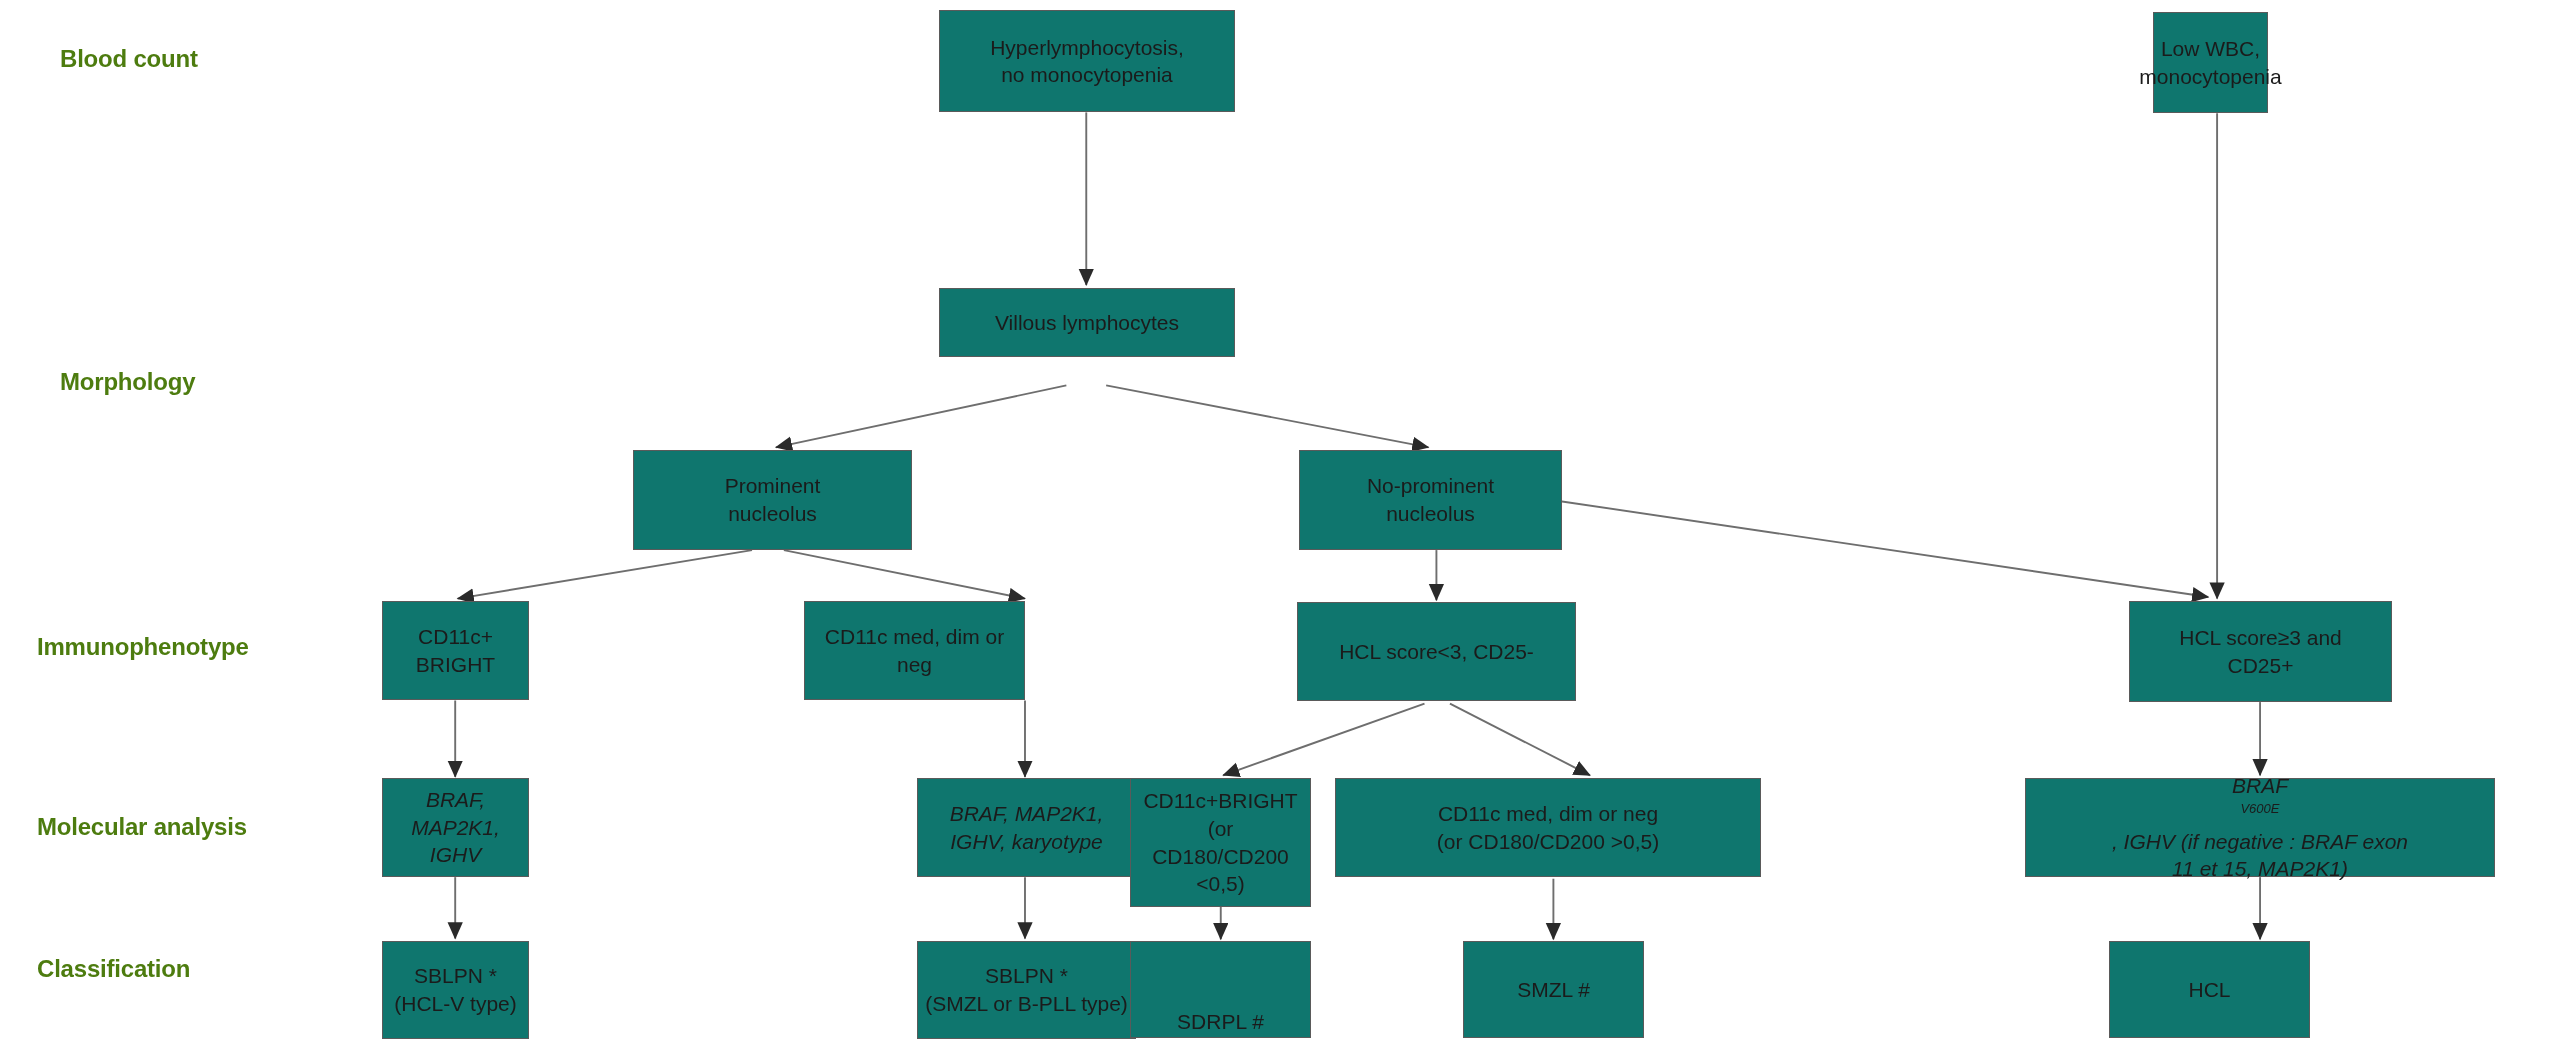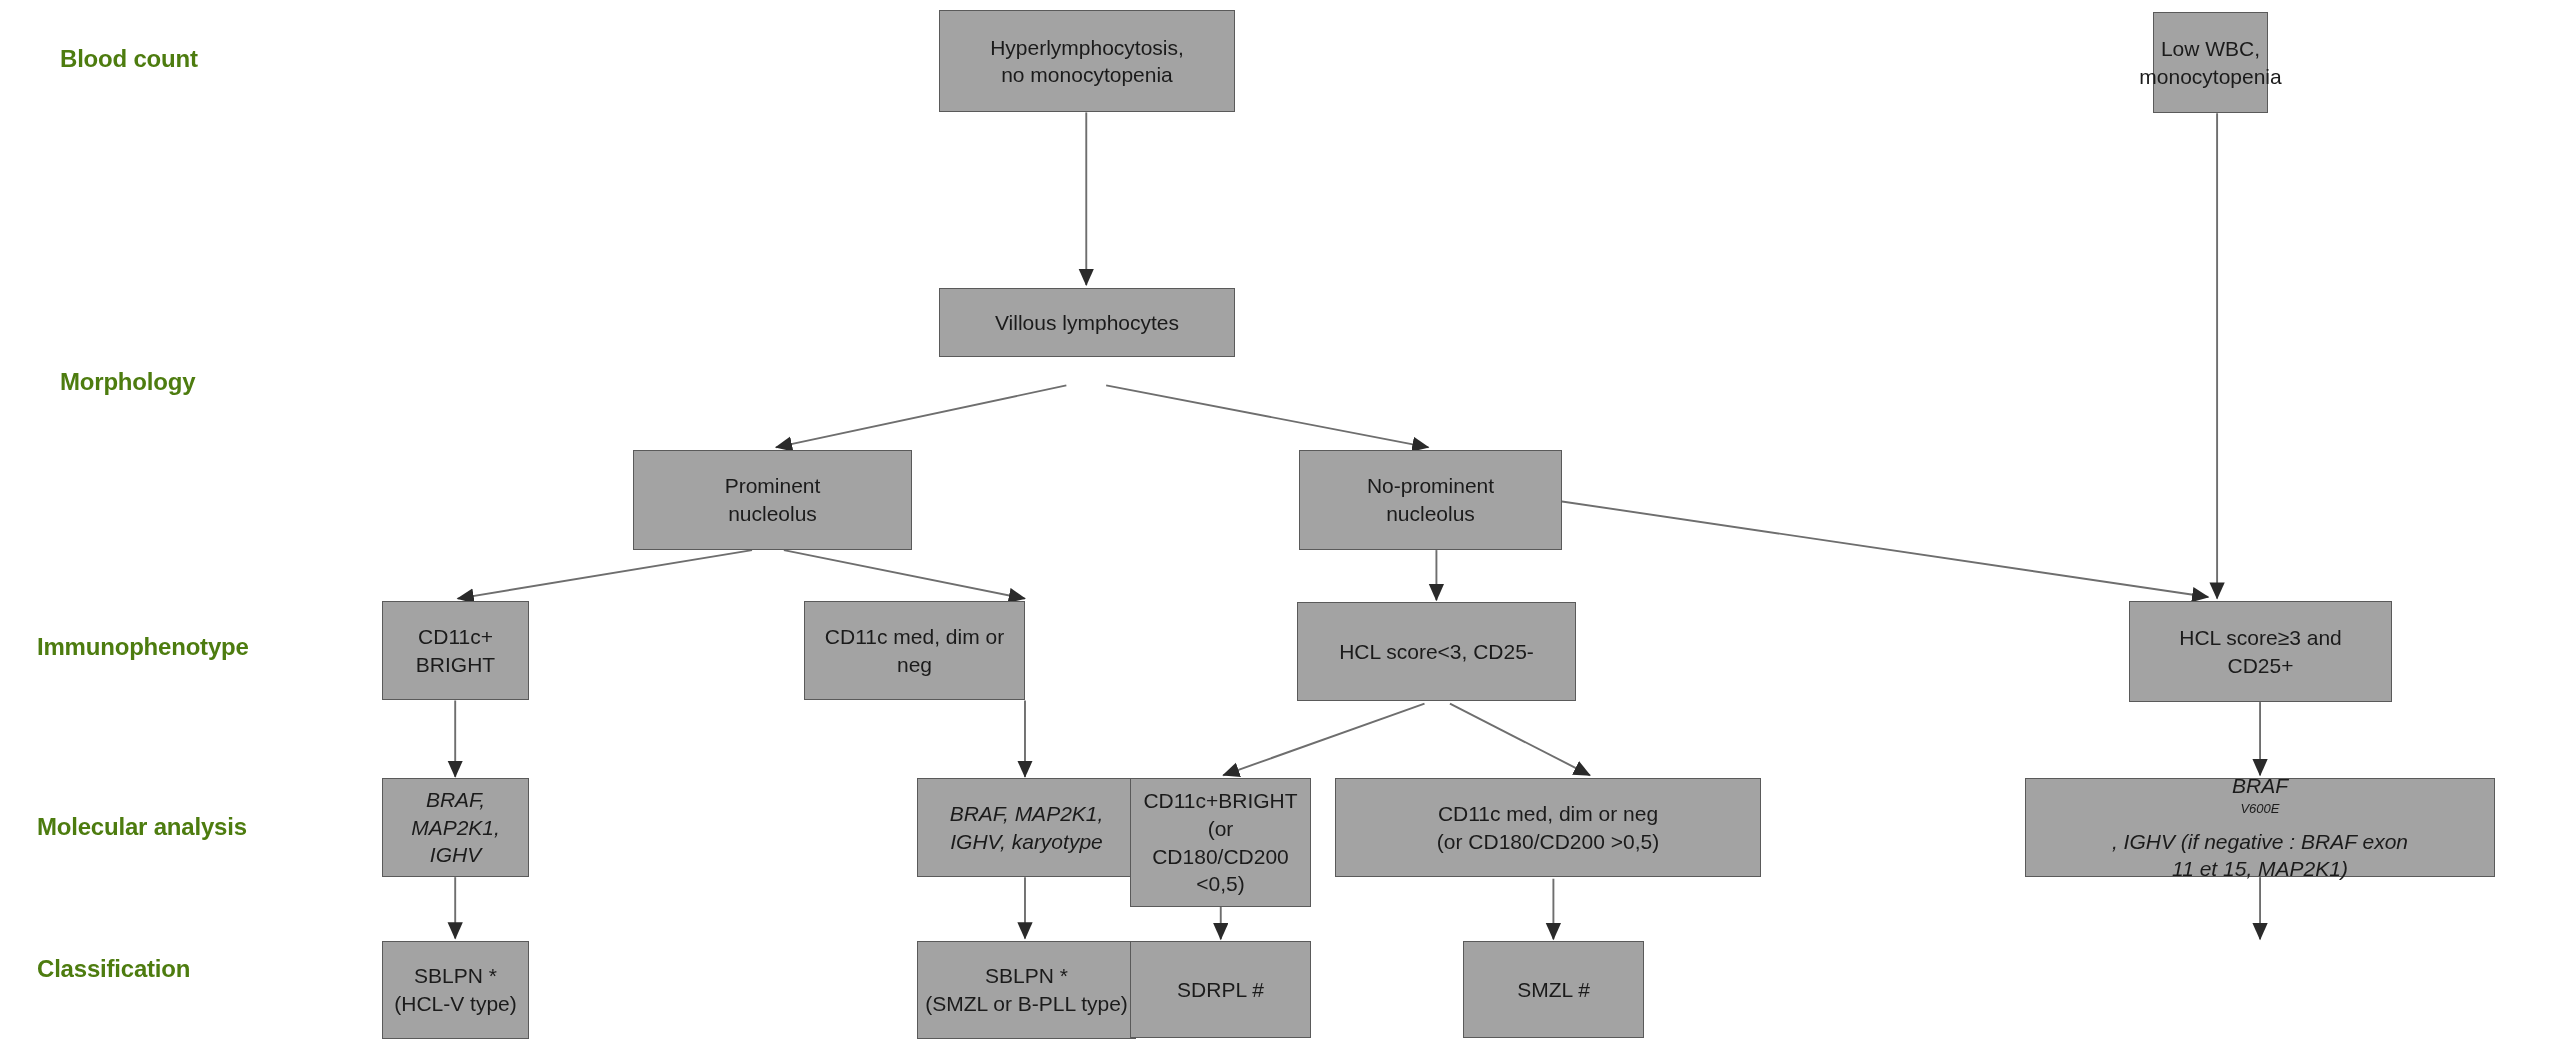--- a/index.html
+++ b/index.html
@@ -20,21 +20,21 @@
     font-weight: bold;
     font-size: 24px;
     color: #4d7c0f;
     letter-spacing: -0.2px;
     white-space: nowrap;
   }
   .node {
     position: absolute;
     box-sizing: border-box;
     border: 1.6px solid #5a5a5a;
-    background: #a3a3a3;
+    background: #0f766e;
     display: flex;
     align-items: center;
     justify-content: center;
     text-align: center;
     font-size: 21px;
     line-height: 1.32;
     color: #1b1b1b;
     padding: 1.6px 6.4px;
   }
   .node span { display: block; }
@@ -205,27 +205,32 @@
     </div>
   </div>
 
   <div class="node" style="left:917px; top:941px; width:219px; height:98px;">
     <div>
       <span>SBLPN *</span>
       <span>(SMZL or B-PLL type)</span>
     </div>
   </div>
 
-  <div class="node" style="left:1130px; top:941px; width:181px; height:97px;">
+  <div class="node" style="left:1130px; top:941px; width:181px; height:97px;align-items:flex-end;">
     <div>
       <span>SDRPL #</span>
     </div>
   </div>
 
   <div class="node" style="left:1463px; top:941px; width:181px; height:97px;">
     <div>
       <span>SMZL #</span>
     </div>
   </div>
 
+  <div class="node" style="left:2109px; top:941px; width:201px; height:97px;">
+    <div>
+      <span>HCL</span>
+    </div>
+  </div>
 
 </div>
 
 
 </body></html>

